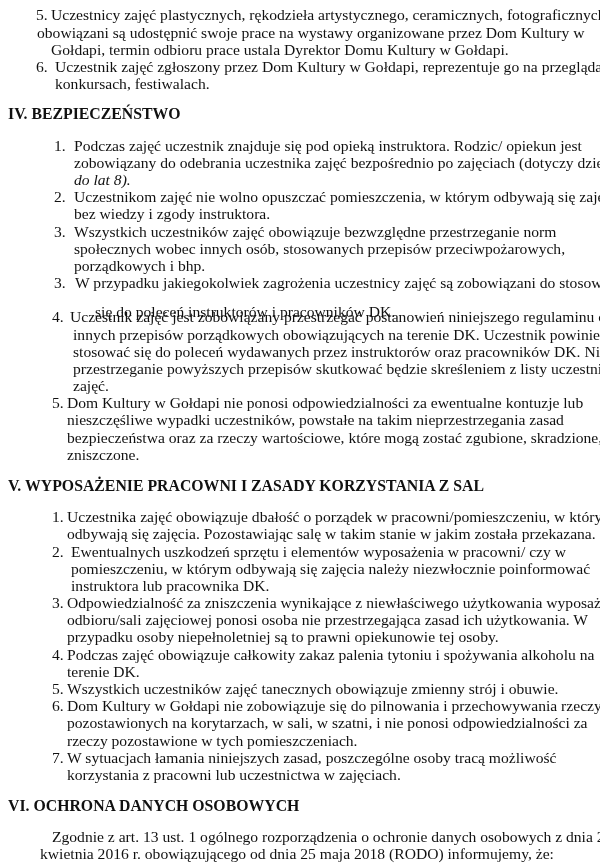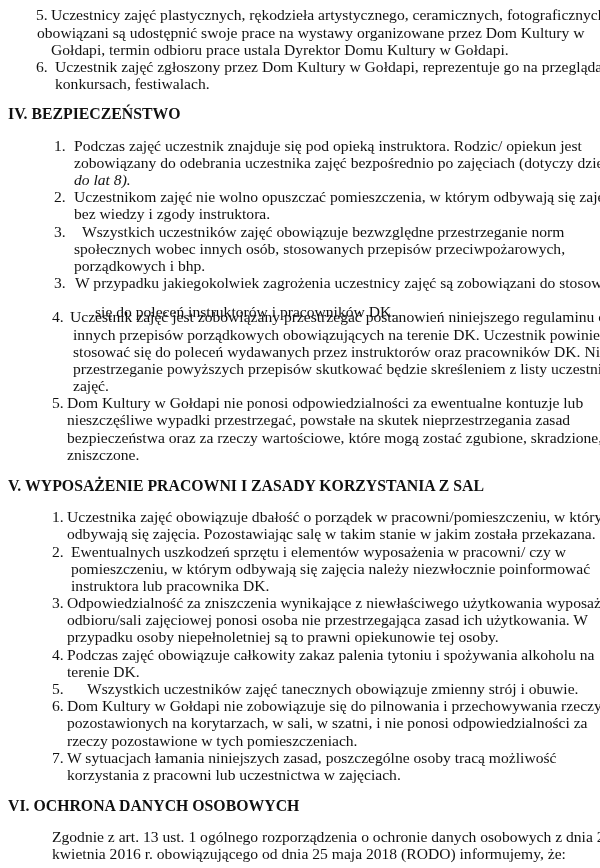--- a/index.html
+++ b/index.html
@@ -46,38 +46,38 @@
     <span class="line" style="left: 54px; top: 135.625px;">1.</span>
     <span class="line" style="left: 74px; top: 135.625px;">Podczas zajęć uczestnik znajduje się pod opieką instruktora. Rodzic/ opiekun jest</span>
     <span class="line" style="left: 74px; top: 152.804px;">zobowiązany do odebrania uczestnika zajęć bezpośrednio po zajęciach (dotyczy dzieci</span>
     <span class="line" style="left: 74px; top: 169.983px; font-style: italic;">do lat 8).</span>
 
     <span class="line" style="left: 54px; top: 187.162px;">2.</span>
     <span class="line" style="left: 74px; top: 187.162px;">Uczestnikom zajęć nie wolno opuszczać pomieszczenia, w którym odbywają się zajęcia</span>
     <span class="line" style="left: 74px; top: 204.342px;">bez wiedzy i zgody instruktora.</span>
 
     <span class="line" style="left: 54px; top: 221.521px;">3.</span>
-    <span class="line" style="left: 74px; top: 221.521px; margin-left: 8px;">Wszystkich uczestników zajęć obowiązuje bezwzględne przestrzeganie norm</span>
+    <span class="line" style="left: 74px; top: 221.521px;">Wszystkich uczestników zajęć obowiązuje bezwzględne przestrzeganie norm</span>
     <span class="line" style="left: 74px; top: 238.7px;">społecznych wobec innych osób, stosowanych przepisów przeciwpożarowych,</span>
     <span class="line" style="left: 74px; top: 255.879px;">porządkowych i bhp.</span>
 
     <span class="line" style="left: 54px; top: 273.058px;">3.</span>
     <span class="line" style="left: 75px; top: 273.058px;">W przypadku jakiegokolwiek zagrożenia uczestnicy zajęć są zobowiązani do stosowania</span>
     <span class="line" style="left: 70px; top: 302px; margin-left: 25px;">się do poleceń instruktorów i pracowników DK.</span>
 
     <span class="line" style="left: 52px; top: 307.417px;">4.</span>
     <span class="line" style="left: 70px; top: 307.417px;">Uczestnik zajęć jest zobowiązany przestrzegać postanowień niniejszego regulaminu oraz</span>
     <span class="line" style="left: 73px; top: 324.596px;">innych przepisów porządkowych obowiązujących na terenie DK. Uczestnik powinien</span>
     <span class="line" style="left: 73px; top: 341.775px;">stosować się do poleceń wydawanych przez instruktorów oraz pracowników DK. Nie</span>
     <span class="line" style="left: 73px; top: 358.954px;">przestrzeganie powyższych przepisów skutkować będzie skreśleniem z listy uczestników</span>
     <span class="line" style="left: 73px; top: 376.133px;">zajęć.</span>
 
     <span class="line" style="left: 52px; top: 393.312px;">5.</span>
     <span class="line" style="left: 67px; top: 393.312px;">Dom Kultury w Gołdapi nie ponosi odpowiedzialności za ewentualne kontuzje lub</span>
-    <span class="line" style="left: 67px; top: 410.492px;">nieszczęśliwe wypadki przestrzegać, powstałe na skutek nieprzestrzegania zasad</span>
+    <span class="line" style="left: 67px; top: 410.492px;">nieszczęśliwe wypadki uczestników, powstałe na takim nieprzestrzegania zasad</span>
     <span class="line" style="left: 67px; top: 427.671px;">bezpieczeństwa oraz za rzeczy wartościowe, które mogą zostać zgubione, skradzione,</span>
     <span class="line" style="left: 67px; top: 444.85px;">zniszczone.</span>
   </div>
 
   <div>
     <span class="h" style="top: 475.592px;">V. WYPOSAŻENIE PRACOWNI I ZASADY KORZYSTANIA Z SAL</span>
 
     <span class="line" style="left: 52px; top: 507.238px;">1.</span>
     <span class="line" style="left: 67px; top: 507.238px;">Uczestnika zajęć obowiązuje dbałość o porządek w pracowni/pomieszczeniu, w którym</span>
     <span class="line" style="left: 67px; top: 524.417px;">odbywają się zajęcia. Pozostawiając salę w takim stanie w jakim została przekazana.</span>
@@ -90,31 +90,31 @@
     <span class="line" style="left: 52px; top: 593.133px;">3.</span>
     <span class="line" style="left: 67px; top: 593.133px;">Odpowiedzialność za zniszczenia wynikające z niewłaściwego użytkowania wyposażenia</span>
     <span class="line" style="left: 67px; top: 610.312px;">odbioru/sali zajęciowej ponosi osoba nie przestrzegająca zasad ich użytkowania. W</span>
     <span class="line" style="left: 67px; top: 627.492px;">przypadku osoby niepełnoletniej są to prawni opiekunowie tej osoby.</span>
 
     <span class="line" style="left: 52px; top: 644.671px;">4.</span>
     <span class="line" style="left: 67px; top: 644.671px;">Podczas zajęć obowiązuje całkowity zakaz palenia tytoniu i spożywania alkoholu na</span>
     <span class="line" style="left: 67px; top: 661.85px;">terenie DK.</span>
 
     <span class="line" style="left: 52px; top: 679.029px;">5.</span>
-    <span class="line" style="left: 67px; top: 679.029px; margin-left: 20px;">Wszystkich uczestników zajęć tanecznych obowiązuje zmienny strój i obuwie.</span>
+    <span class="line" style="left: 67px; top: 679.029px;">Wszystkich uczestników zajęć tanecznych obowiązuje zmienny strój i obuwie.</span>
 
     <span class="line" style="left: 52px; top: 696.208px;">6.</span>
     <span class="line" style="left: 67px; top: 696.208px;">Dom Kultury w Gołdapi nie zobowiązuje się do pilnowania i przechowywania rzeczy</span>
     <span class="line" style="left: 67px; top: 713.388px;">pozostawionych na korytarzach, w sali, w szatni, i nie ponosi odpowiedzialności za</span>
     <span class="line" style="left: 67px; top: 730.567px;">rzeczy pozostawione w tych pomieszczeniach.</span>
 
     <span class="line" style="left: 52px; top: 747.746px;">7.</span>
     <span class="line" style="left: 67px; top: 747.746px;">W sytuacjach łamania niniejszych zasad, poszczególne osoby tracą możliwość</span>
     <span class="line" style="left: 67px; top: 764.925px;">korzystania z pracowni lub uczestnictwa w zajęciach.</span>
   </div>
 
   <div>
     <span class="h" style="top: 795.667px;">VI. OCHRONA DANYCH OSOBOWYCH</span>
     <span class="line" style="left: 52px; top: 827.312px;">Zgodnie z art. 13 ust. 1 ogólnego rozporządzenia o ochronie danych osobowych z dnia 27</span>
-    <span class="line" style="left: 52px; top: 844.492px;">kwietnia 2016 r. obowiązującego od dnia 25 maja 2018 (RODO) informujemy, że:</span>
+    <span class="line" style="left: 40px; top: 844.492px;">kwietnia 2016 r. obowiązującego od dnia 25 maja 2018 (RODO) informujemy, że:</span>
   </div>
 
 </div>
 
 </body></html>

